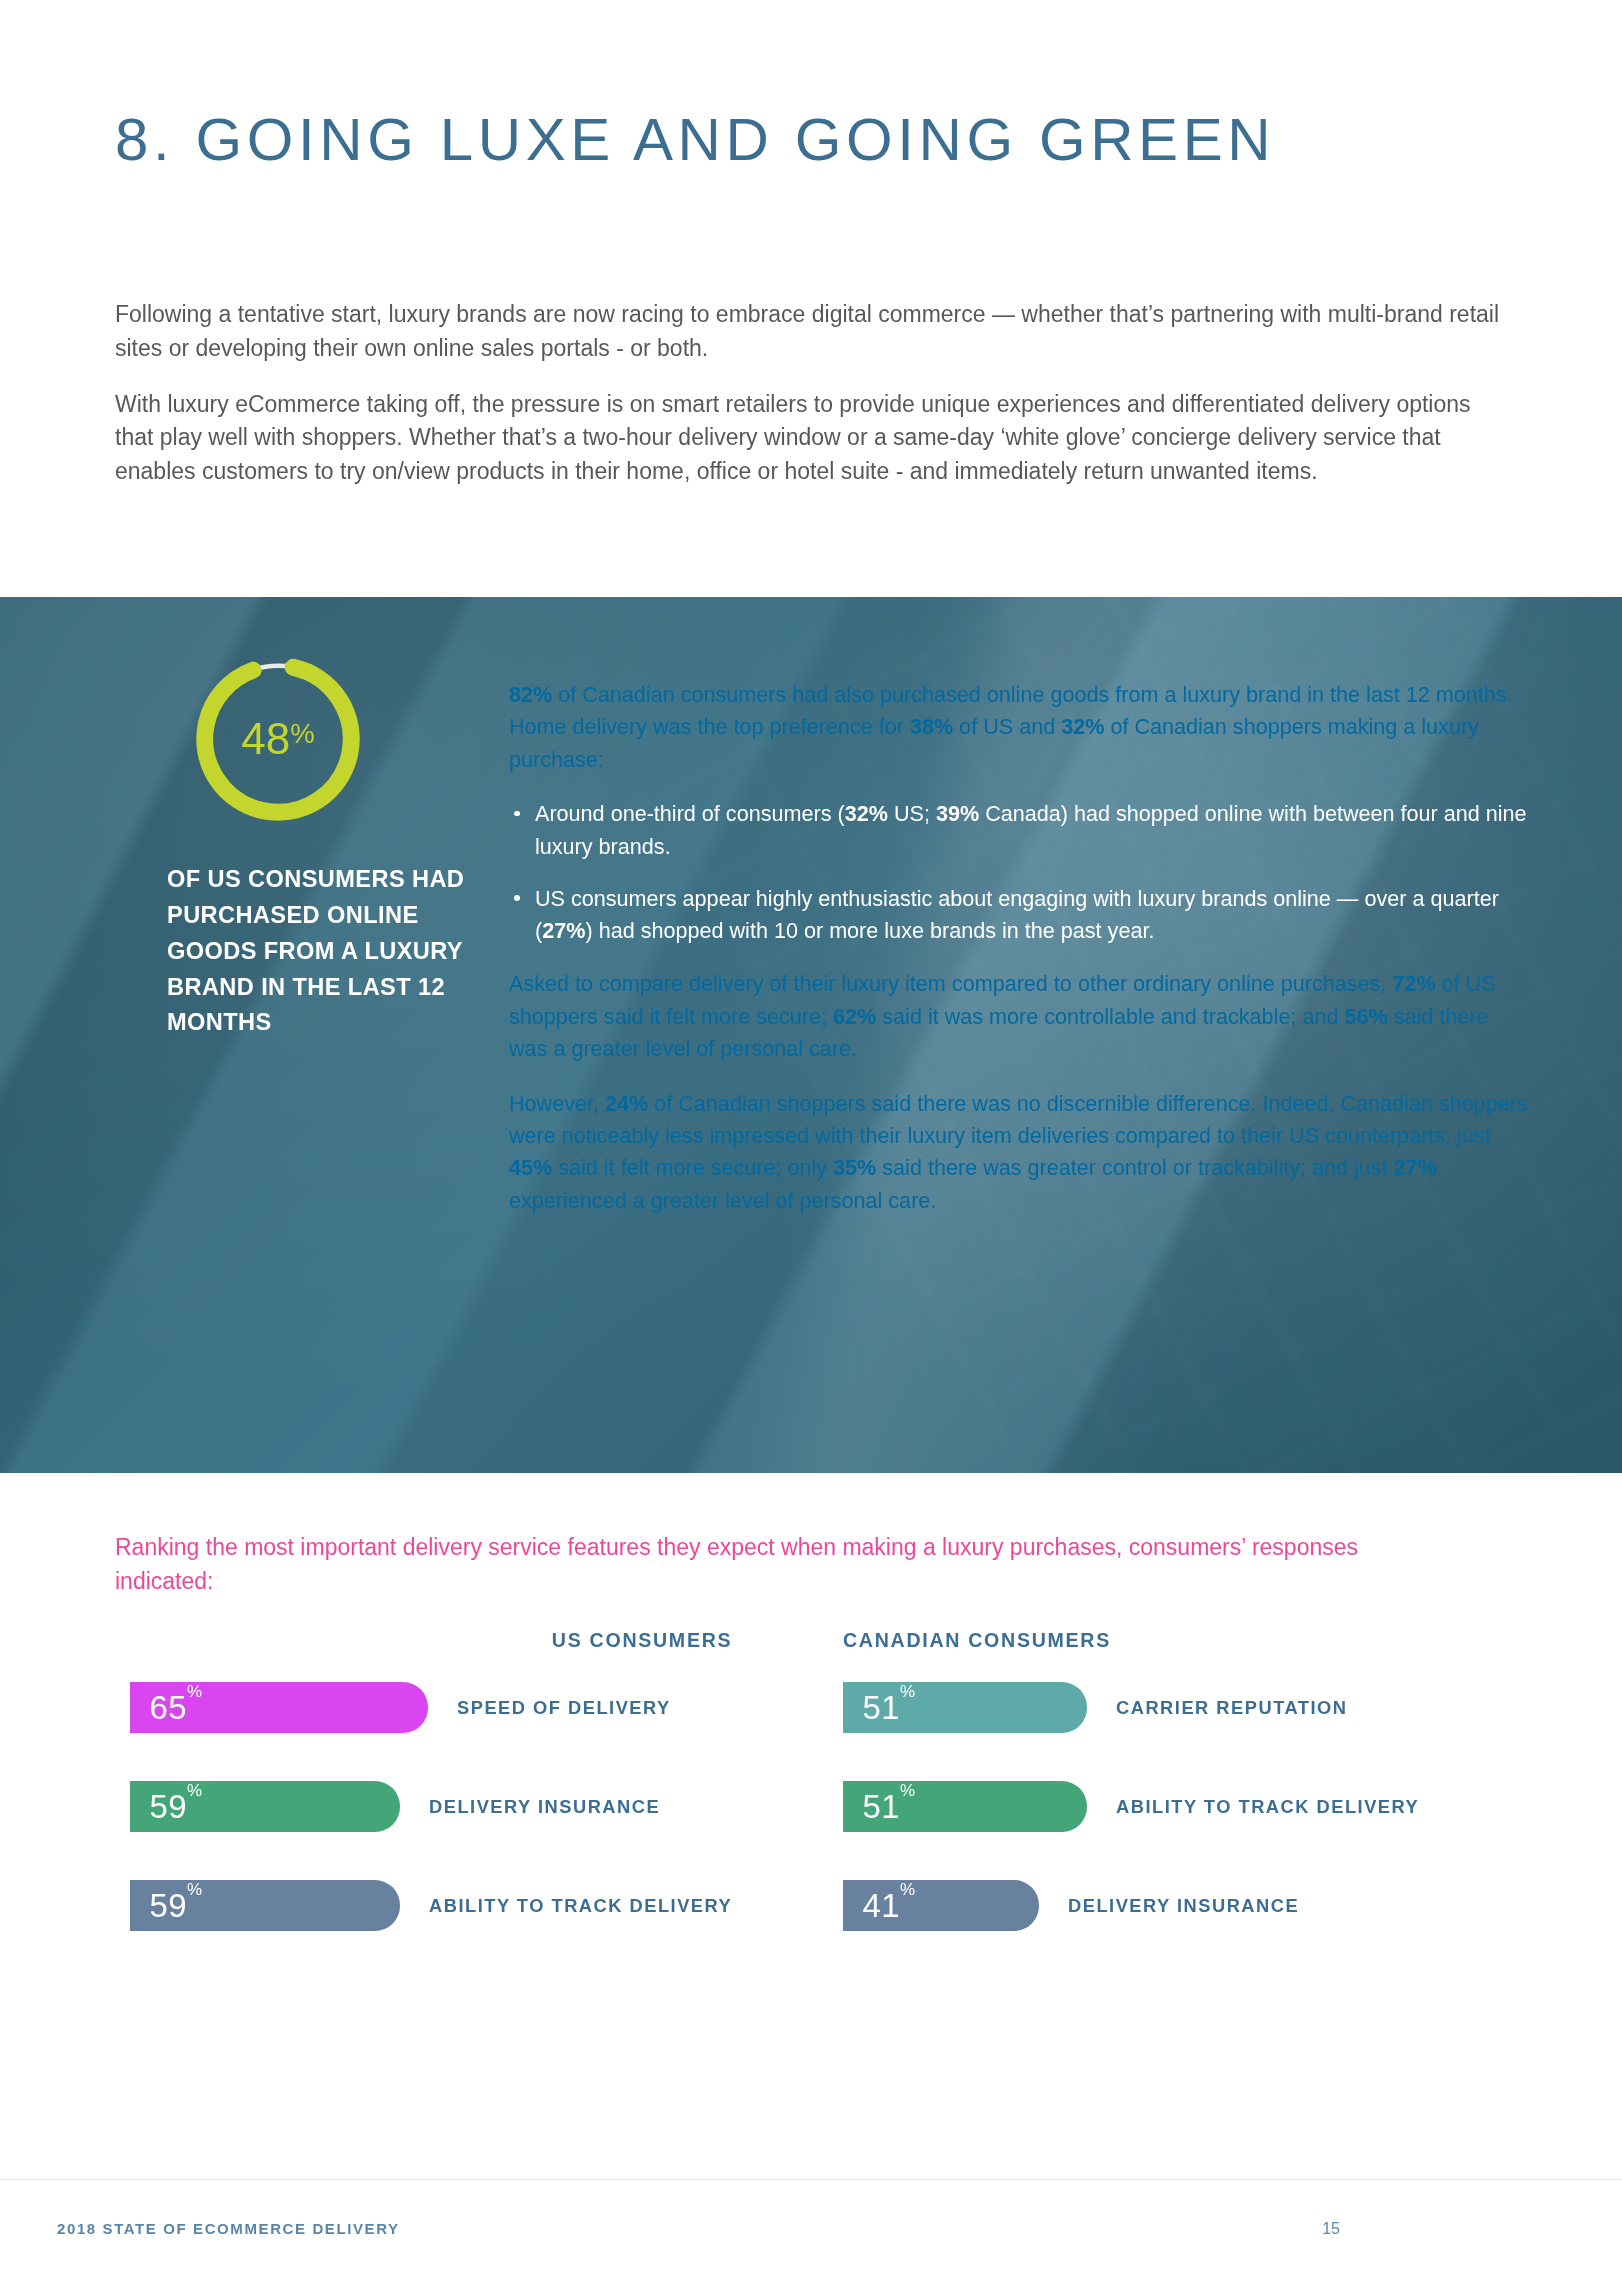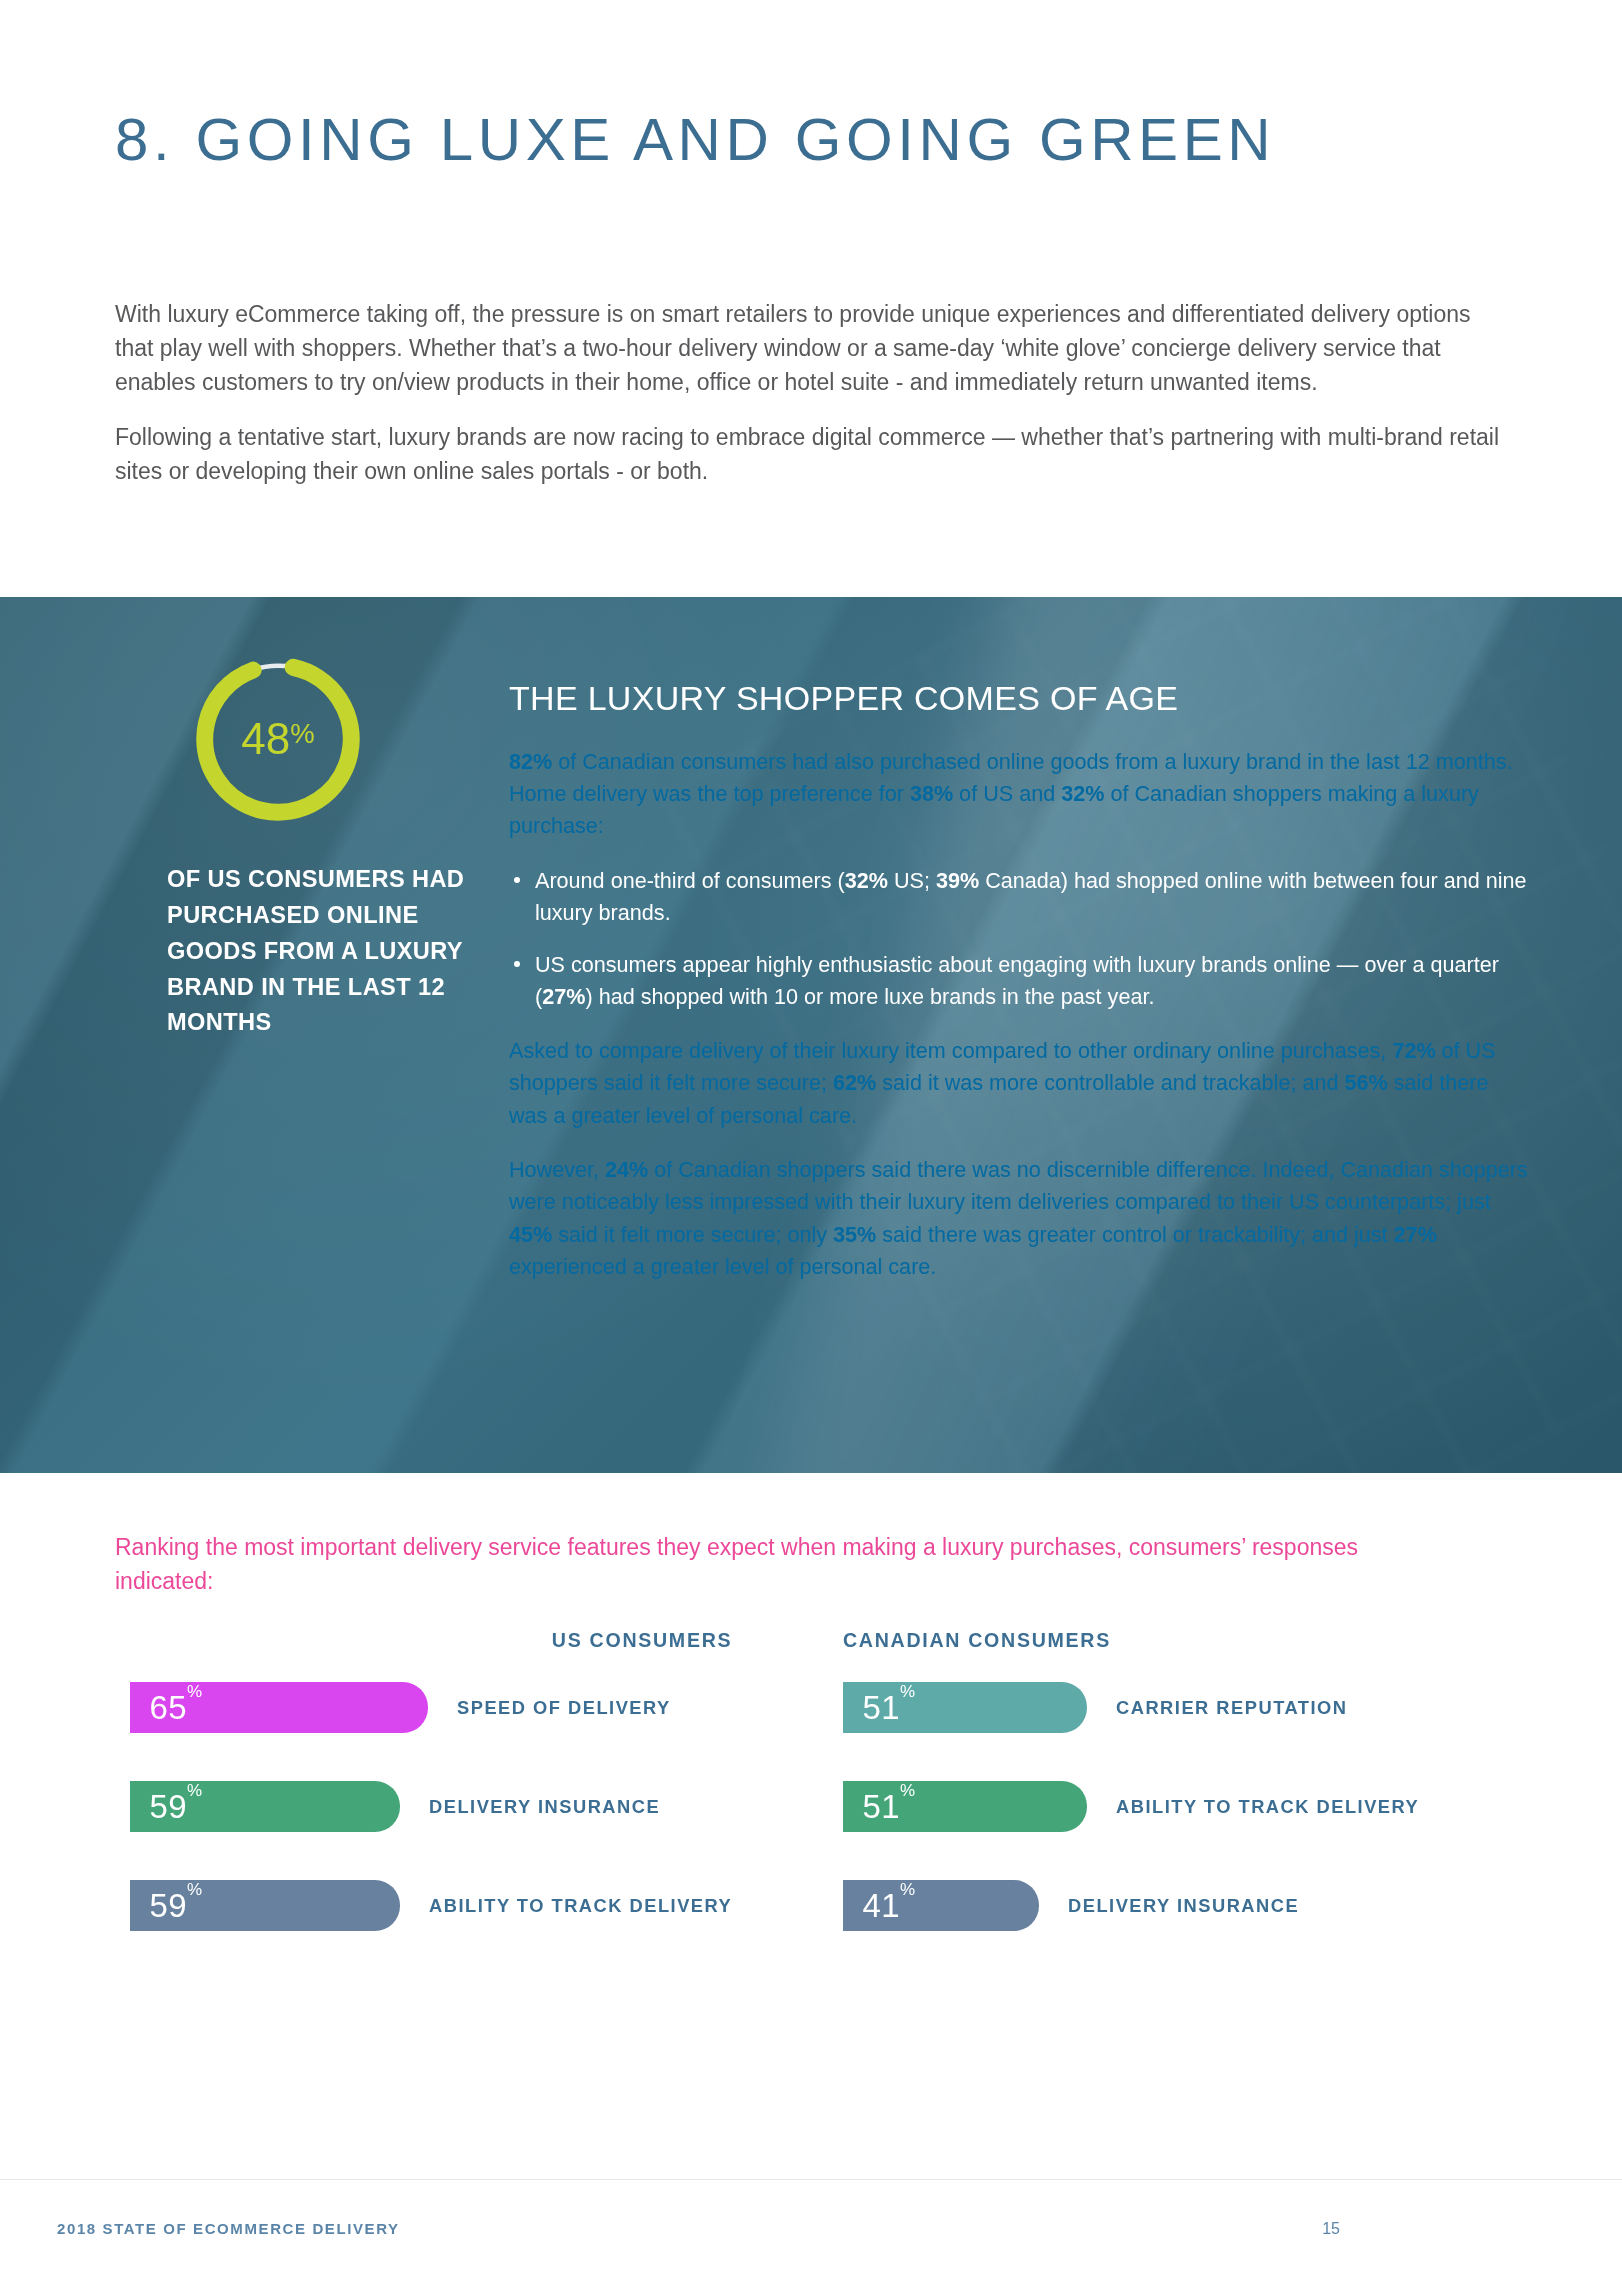--- a/index.html
+++ b/index.html
@@ -221,22 +221,22 @@
   }
 </style>
 </head>
 <body>
 
 <div class="page">
 
   <h1 class="page-title">8. GOING LUXE AND GOING GREEN</h1>
 
   <div class="intro">
+    <p>Following a tentative start, luxury brands are now racing to embrace digital commerce — whether that’s partnering with multi-brand retail sites or developing their own online sales portals - or both.</p>
     <p>With luxury eCommerce taking off, the pressure is on smart retailers to provide unique experiences and differentiated delivery options that play well with shoppers. Whether that’s a two-hour delivery window or a same-day ‘white glove’ concierge delivery service that enables customers to try on/view products in their home, office or hotel suite - and immediately return unwanted items.</p>
-    <p>Following a tentative start, luxury brands are now racing to embrace digital commerce — whether that’s partnering with multi-brand retail sites or developing their own online sales portals - or both.</p>
   </div>
 
   <section class="panel">
     <div class="panel-bg"></div>
     <div class="panel-keys"></div>
     <div class="panel-glow"></div>
   </section>
 
   <div class="donut-wrap">
     <div class="donut">
@@ -247,21 +247,20 @@
       <div class="donut-value">
         <span>48</span>
           <span class="pct">%</span>
       </div>
     </div>
   </div>
 
   <div class="stat-caption">OF US CONSUMERS HAD PURCHASED ONLINE GOODS FROM A LUXURY BRAND IN THE LAST 12 MONTHS</div>
 
   <div class="panel-col">
-    <h2 class="panel-head">THE LUXURY SHOPPER COMES OF AGE</h2>
     <p><b>82%</b> of Canadian consumers had also purchased online goods from a luxury brand in the last 12 months. Home delivery was the top preference for <b>38%</b> of US and <b>32%</b> of Canadian shoppers making a luxury purchase:</p>
     <ul class="bullets">
       <li>Around one-third of consumers (<b>32%</b> US; <b>39%</b> Canada) had shopped online with between four and nine luxury brands.</li>
       <li>US consumers appear highly enthusiastic about engaging with luxury brands online — over a quarter (<b>27%</b>) had shopped with 10 or more luxe brands in the past year.</li>
     </ul>
     <p>Asked to compare delivery of their luxury item compared to other ordinary online purchases, <b>72%</b> of US shoppers said it felt more secure; <b>62%</b> said it was more controllable and trackable; and <b>56%</b> said there was a greater level of personal care.</p>
     <p>However, <b>24%</b> of Canadian shoppers said there was no discernible difference. Indeed, Canadian shoppers were noticeably less impressed with their luxury item deliveries compared to their US counterparts; just <b>45%</b> said it felt more secure; only <b>35%</b> said there was greater control or trackability; and just <b>27%</b> experienced a greater level of personal care.</p>
   </div>
 
   <div class="chart-intro">Ranking the most important delivery service features they expect when making a luxury purchases, consumers’ responses indicated:</div>

